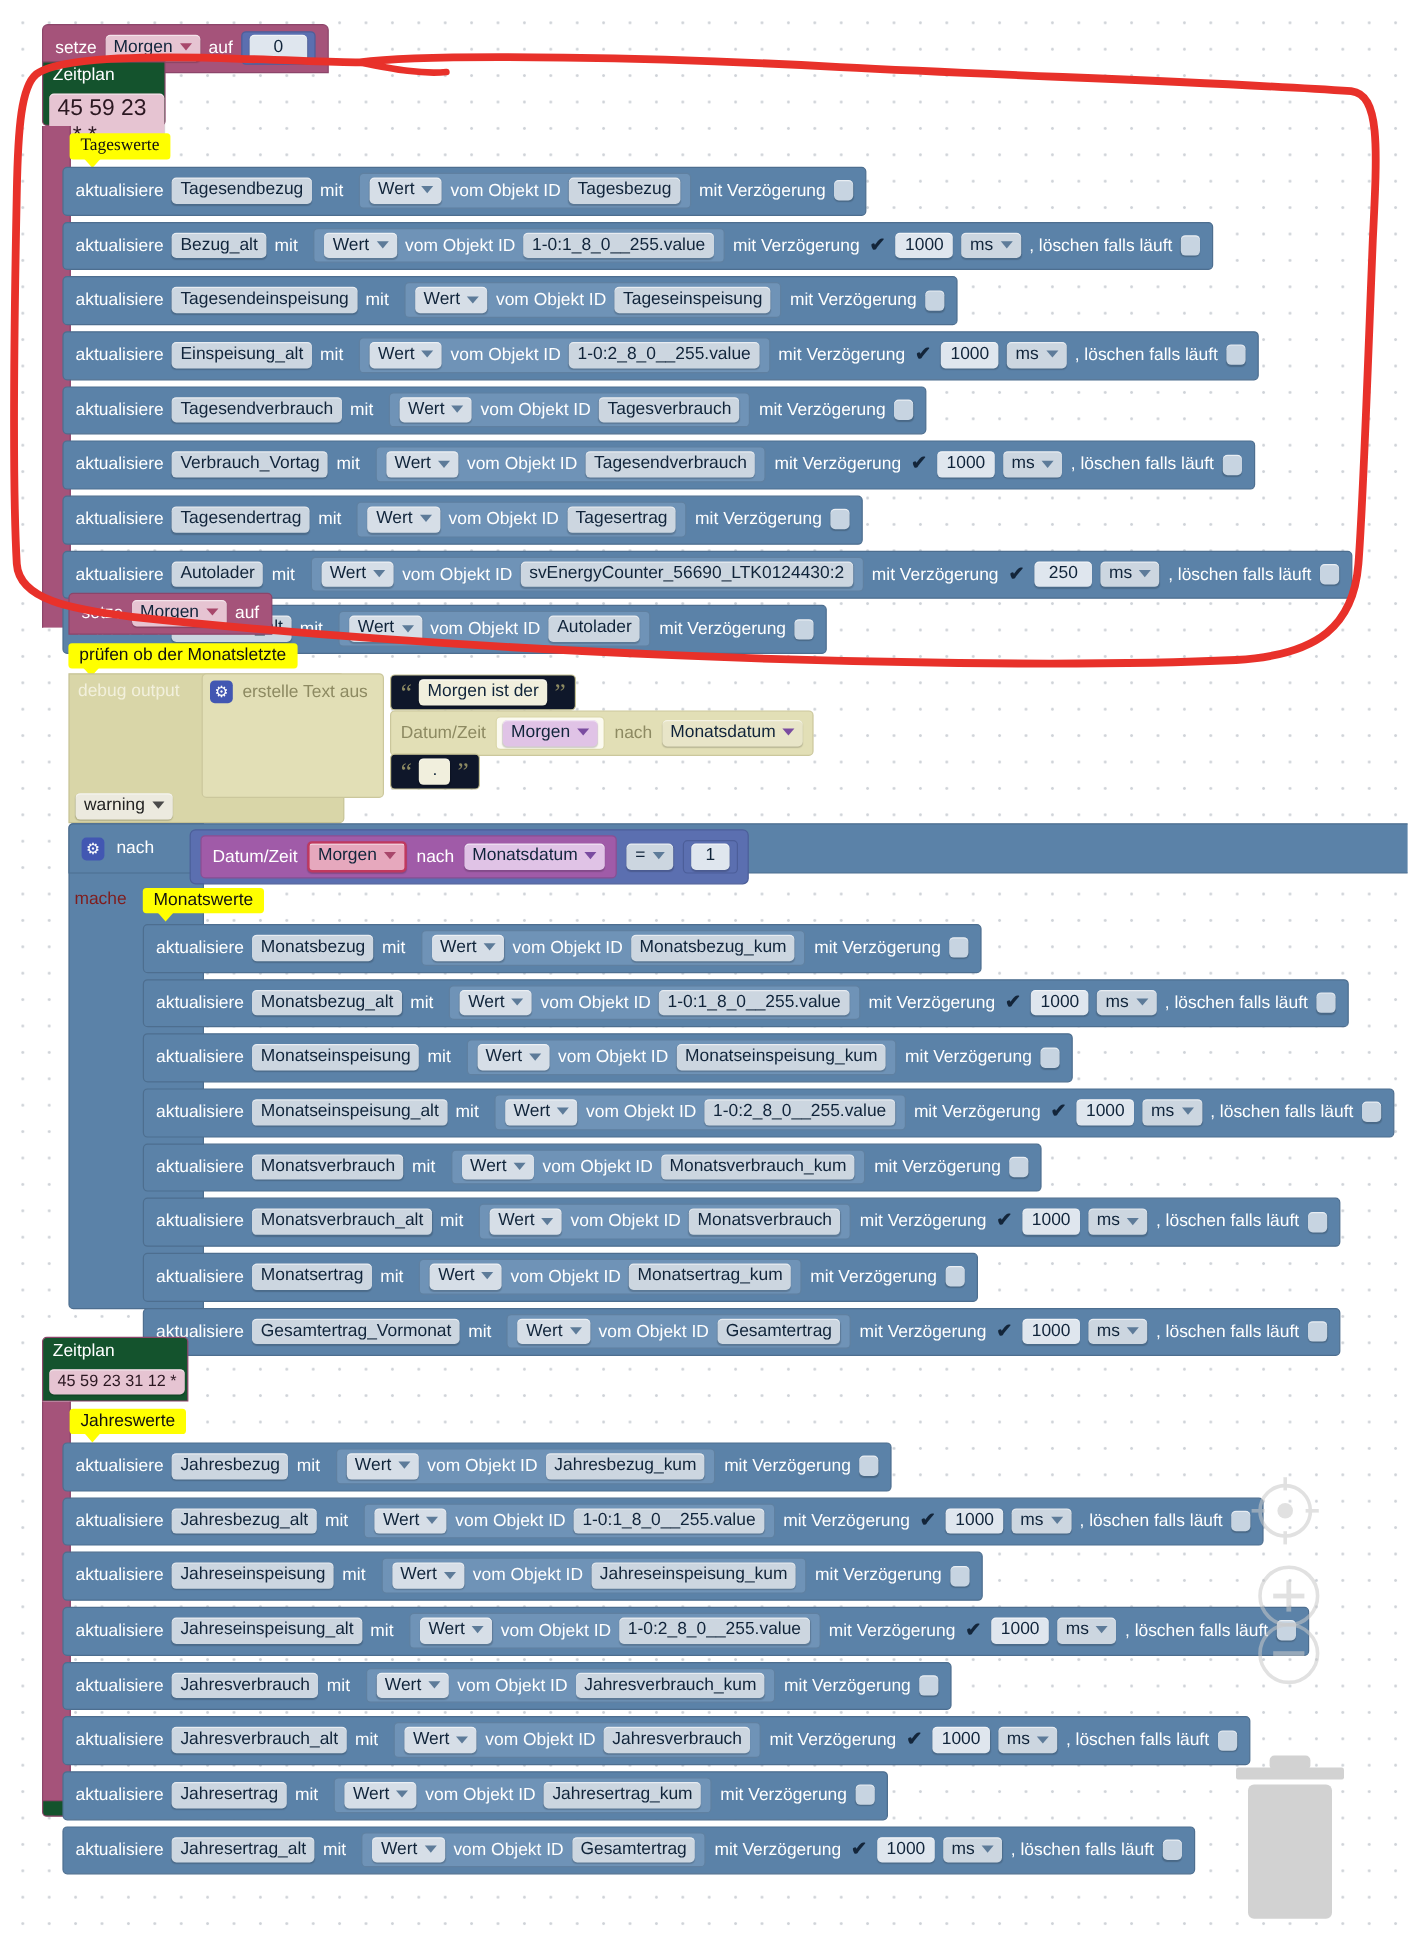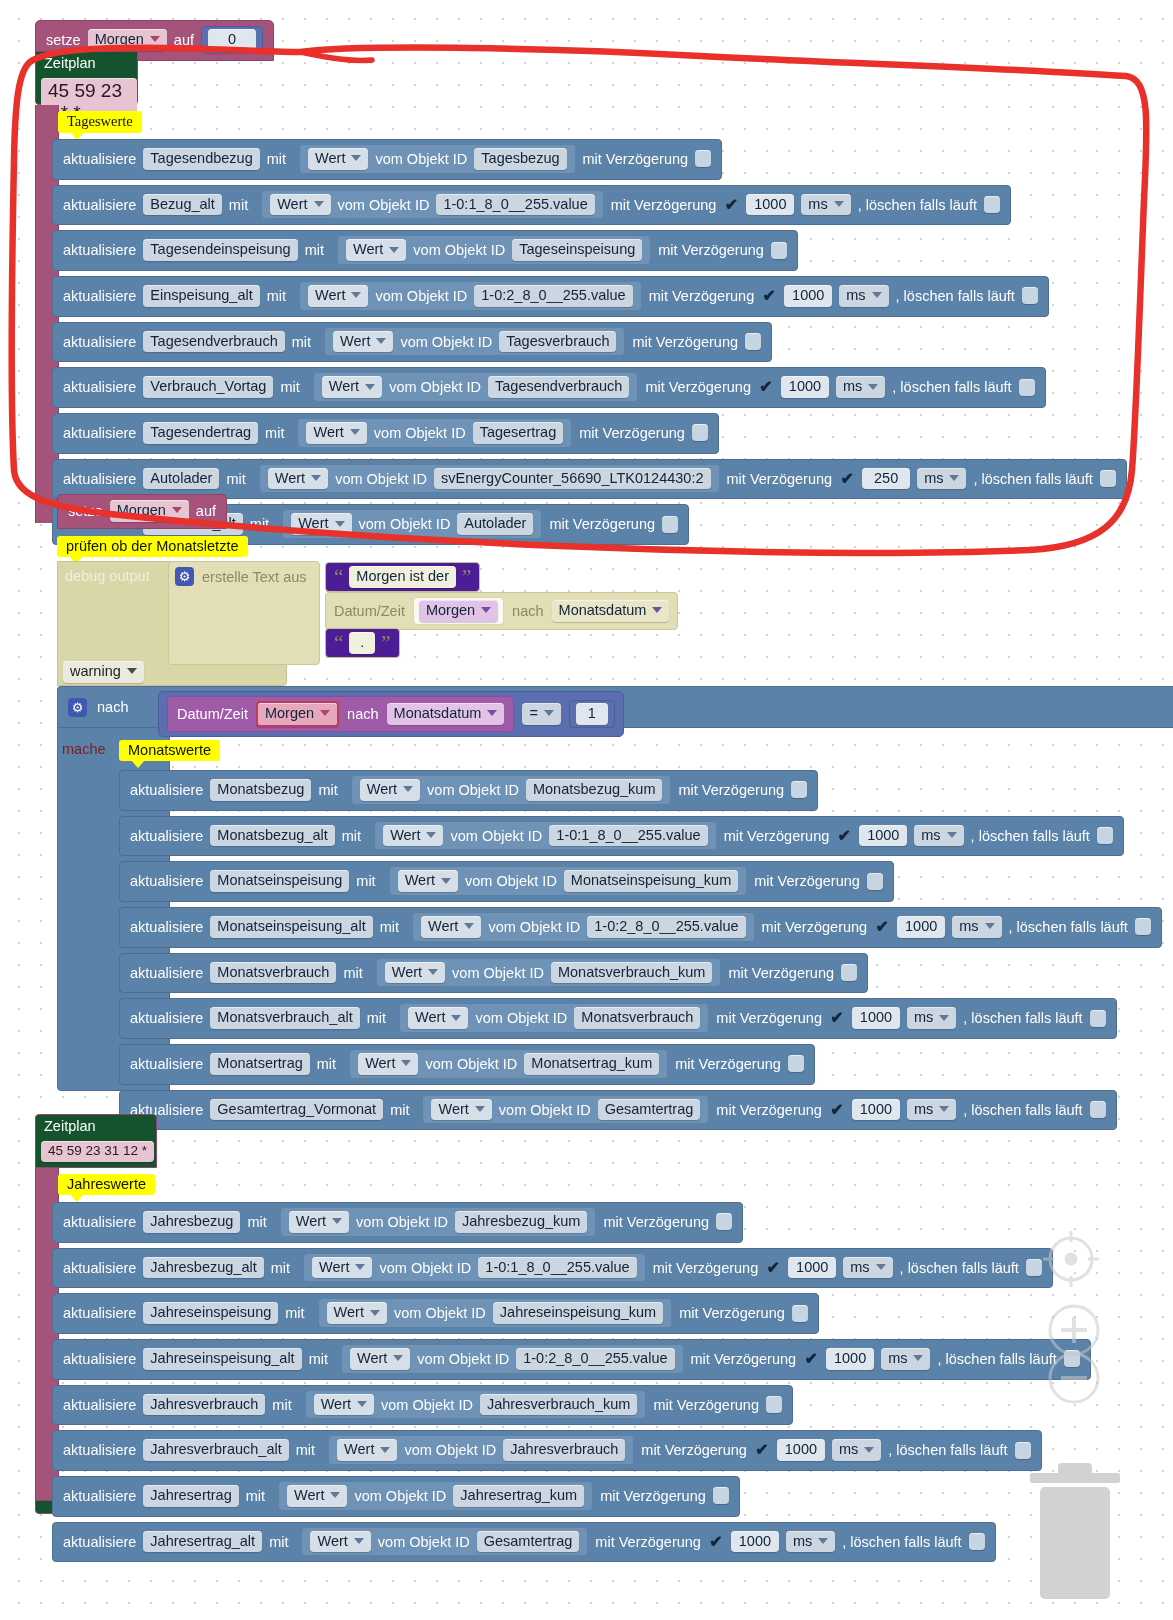--- a/index.html
+++ b/index.html
@@ -49,21 +49,21 @@
     display:inline-flex;width:16px;height:17px;align-items:center;justify-content:center;
     color:#13253a;font-size:16px;font-weight:bold;line-height:1;
   }
 
   
   .c-hat   {background:#14532d;border:1px solid #8c456a;}
   .c-set   {background:#a5537a;border:1px solid #8c456a;}
   .c-update{background:#5b82a8;border:1px solid #4d6e8f;}
   .c-value {background:#6f93b7;border:1px solid #5f80a1;}
   .c-if    {background:#5b82a8;border:1px solid #4d6e8f;}
-  .c-text  {background:#4c1d95;border:1px solid #c6c294;}
+  .c-text  {background:#0f172a;border:1px solid #c6c294;}
   .c-textv {background:#e2dfb6;border:1px solid #cbc79c;}
   .c-dbg   {background:#d9d6a8;border:1px solid #c6c294;}
 
   .comment{
     background:#ffff00;color:#111;border-radius:3px;padding:2px 9px 3px 9px;
     font-size:14.5px;position:absolute;
   }
   .comment::after{
     content:"";position:absolute;left:12px;bottom:-7px;width:0;height:0;
     border-left:7px solid transparent;border-right:7px solid transparent;border-top:8px solid #ffff00;

